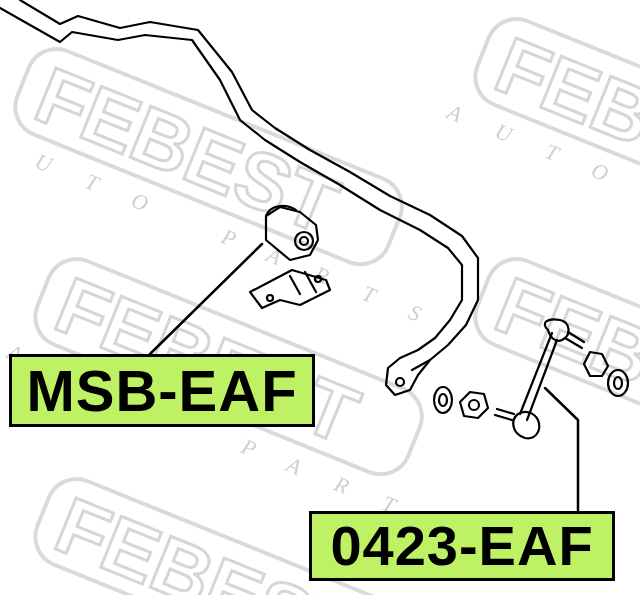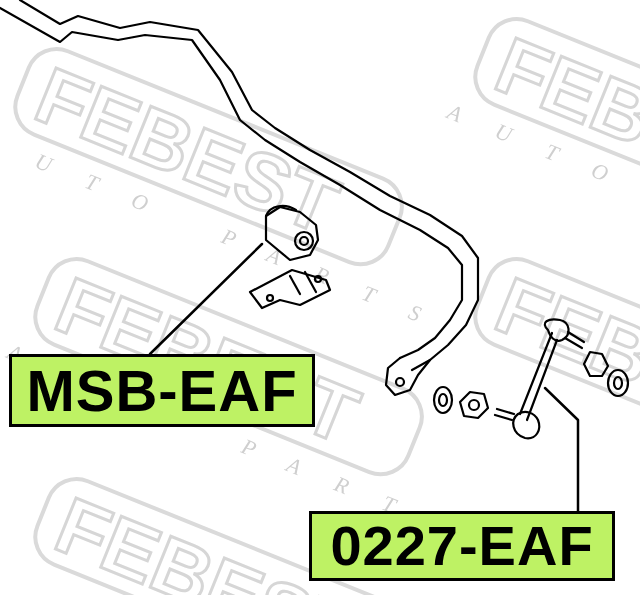--- a/index.html
+++ b/index.html
@@ -91,15 +91,15 @@
     </g>
 
     <line x1="262" y1="244" x2="150" y2="354" stroke-width="2.5"></line>
     <path d="M545,388 L578,420 L578,511" stroke-width="2.5"></path>
   </svg>
 
   <div id="lbl1" class="label-box">
     <span>MSB-EAF</span>
   </div>
   <div id="lbl2" class="label-box">
-    <span>0227-EAF</span>
+    <span>0423-EAF</span>
   </div>
 </div>
 
 </body></html>

